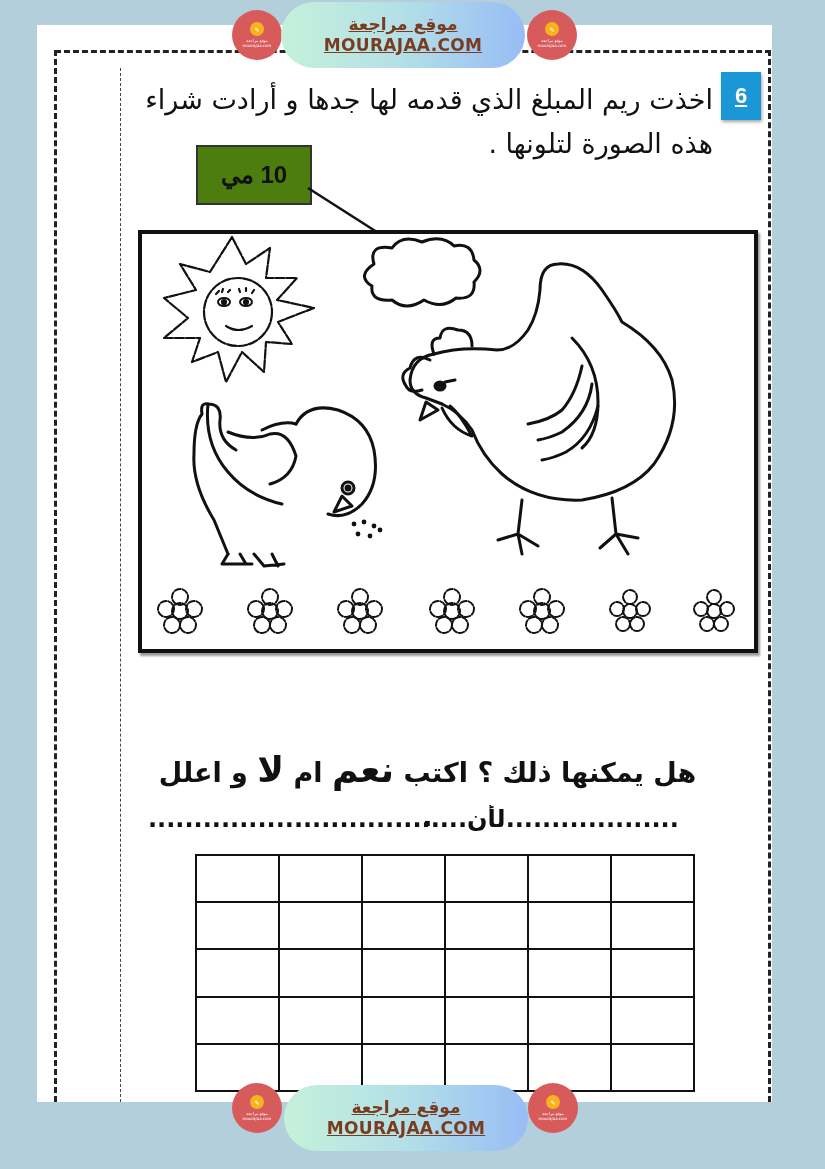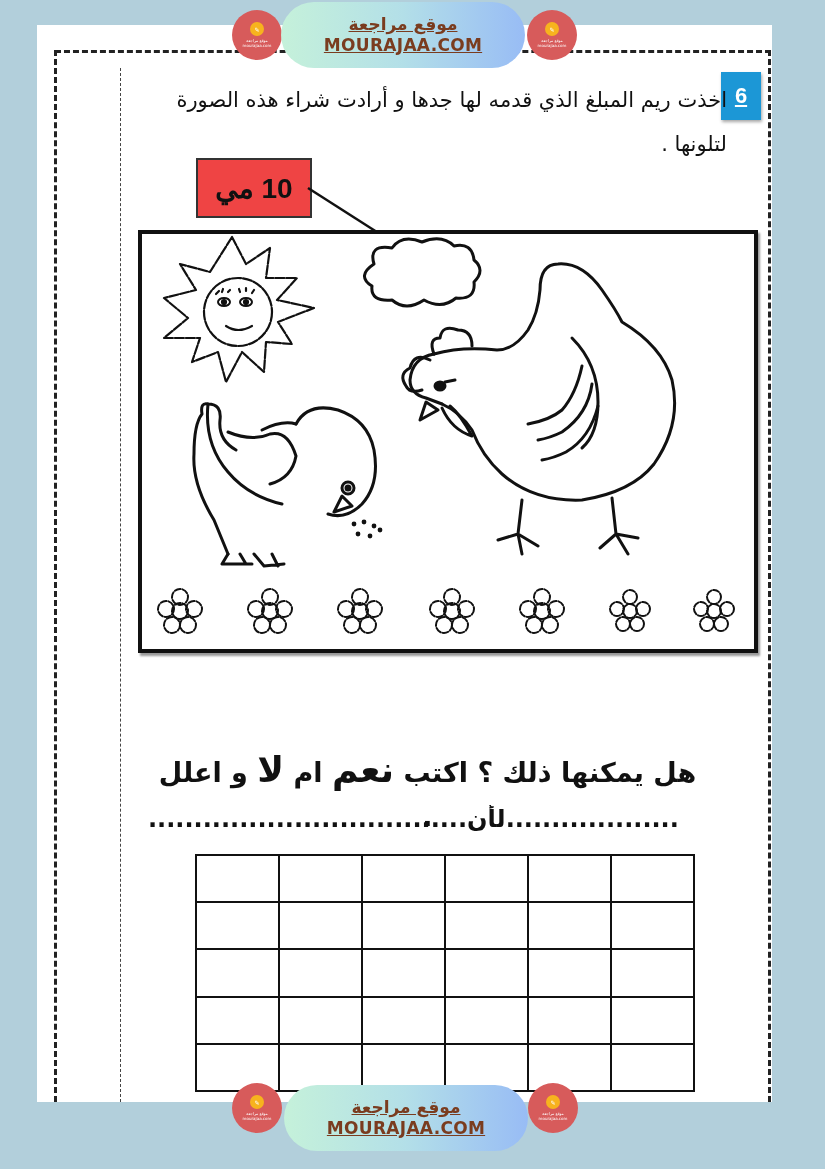--- a/index.html
+++ b/index.html
@@ -52,29 +52,29 @@
     .logo .txt { font-size: 4px; color: #fff; line-height: 5px; }
     
     .q-number {
       position: absolute; left: 721px; top: 72px; width: 40px; height: 48px;
       background: #1c97d6; color: #fff; font-weight: bold; font-size: 22px;
       display: flex; align-items: center; justify-content: center;
       text-decoration: underline; box-shadow: 1px 2px 3px rgba(0,0,0,0.35);
       font-family: "Liberation Sans", sans-serif;
     }
     .q-text {
-      position: absolute; left: 132px; top: 78px; width: 595px;
-      direction: rtl; text-align: right; font-size: 21px; line-height: 44px; color: #111;
+      position: absolute; left: 118px; top: 78px; width: 595px;
+      direction: rtl; text-align: right; font-size: 27px; line-height: 44px; color: #111;
       font-family: "DejaVu Sans", sans-serif;
     }
     .price-box {
-      position: absolute; left: 196px; top: 158px; width: 112px; height: 56px;
-      border: 2px solid #333; background: #ef4444;
+      position: absolute; left: 196px; top: 145px; width: 112px; height: 56px;
+      border: 2px solid #333; background: #4d7c0f;
       display: flex; align-items: center; justify-content: center;
-      font-weight: bold; font-size: 28px; direction: rtl; color: #111;
+      font-weight: bold; font-size: 24px; direction: rtl; color: #111;
       font-family: "Liberation Sans", sans-serif;
     }
     .picture-frame {
       position: absolute; left: 138px; top: 230px; width: 612px; height: 415px;
       border: 4px solid #111; background: #fff; box-shadow: 2px 3px 2px rgba(0,0,0,0.4);
     }
     .picture-frame svg { position: absolute; left: 0; top: 0; }
     .callout-line { position: absolute; left: 0; top: 0; }
     .question2 {
       position: absolute; left: 150px; top: 748px; width: 555px;

